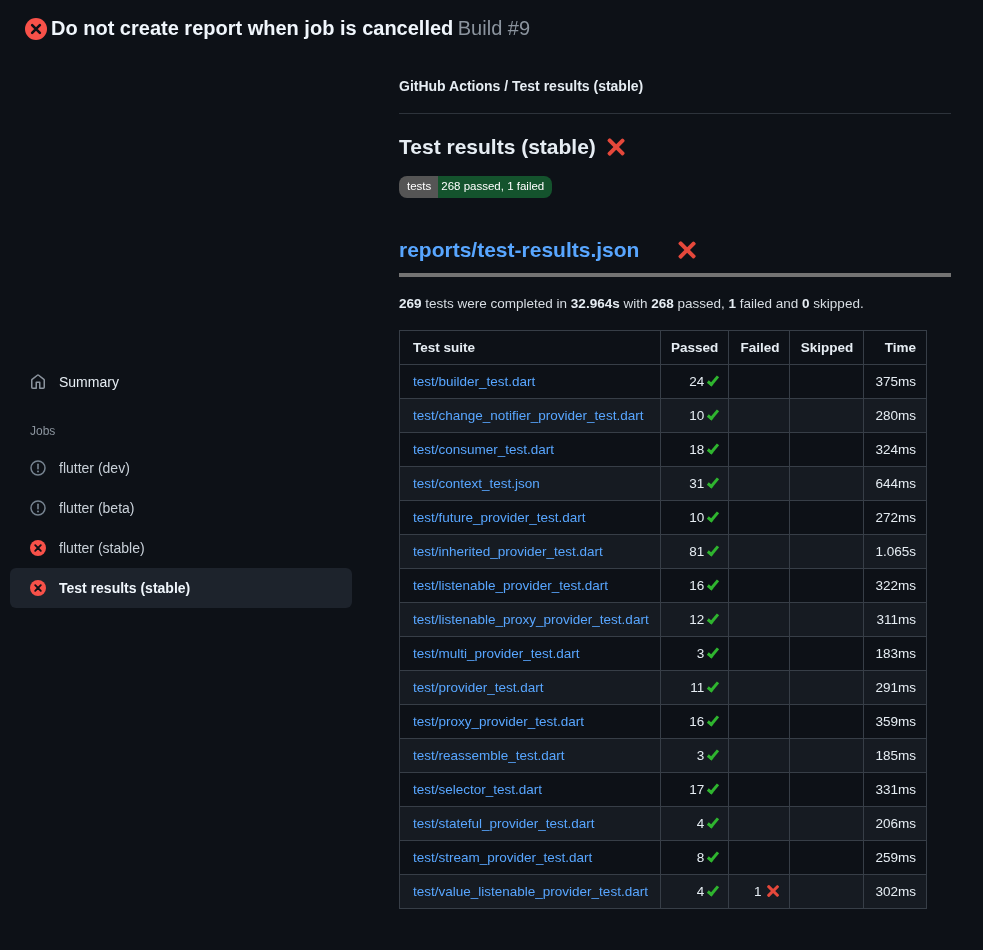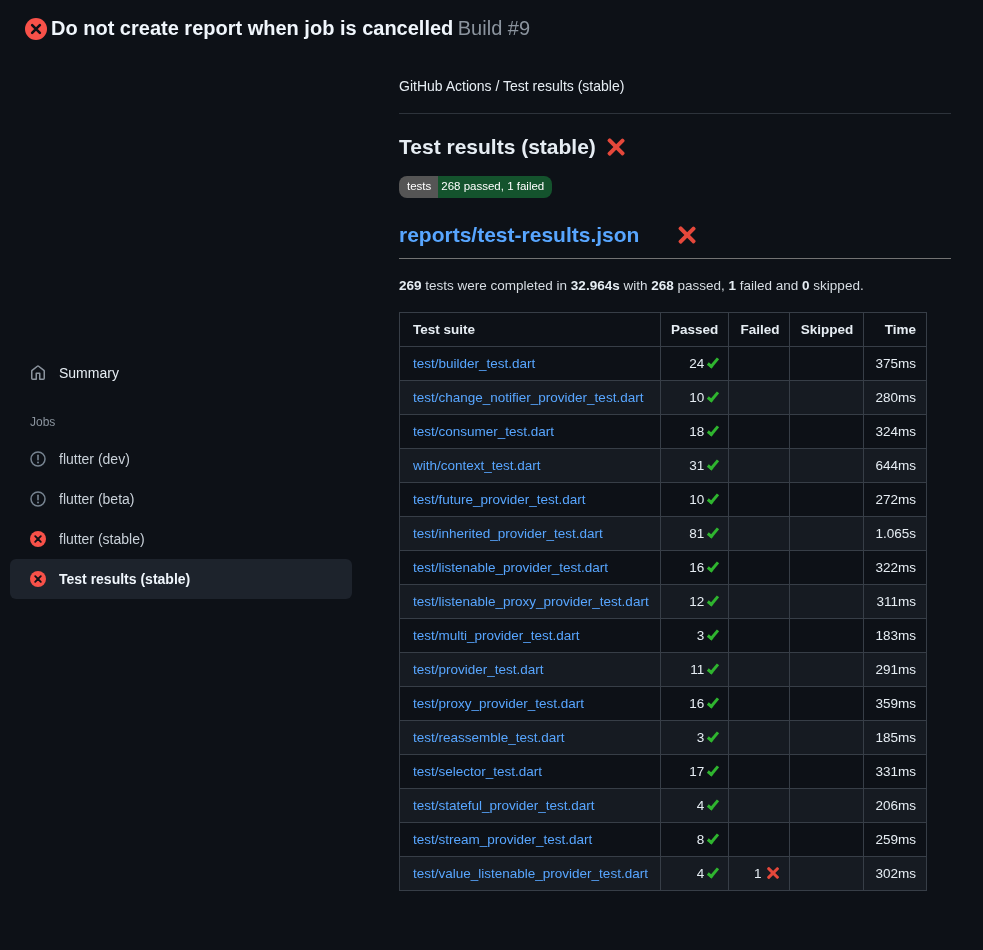--- a/index.html
+++ b/index.html
@@ -21,28 +21,28 @@
   .side-item { display:flex; align-items:center; gap:13px; height:40px; padding:0 20px;
     border-radius:6px; font-size:14px; color:#c9d1d9; cursor:pointer; }
   .side-item .lbl { white-space:nowrap; }
   .side-item.summary { color:#e6edf3; margin-bottom:6px; }
   .side-item.selected { background:#1d232c; font-weight:bold; color:#f0f6fc; }
   .jobs-label { font-size:12px; color:#8b949e; margin:22px 0 10px 20px; }
   .status-icon { display:inline-flex; width:16px; height:16px; flex-shrink:0; }
   .status-icon svg { display:block; }
 
   
-  .breadcrumb { font-size:14px; font-weight:normal; color:#e6edf3; }
+  .breadcrumb { font-size:14px; font-weight:bold; color:#e6edf3; }
   .status-line { font-size:12px; color:#8b949e; margin-top:5px; }
   .divider { border:none; border-top:1px solid #2d333b; margin-top:19px; }
 
   .check-title { display:flex; align-items:center; margin-top:21px;
     font-size:21px; font-weight:bold; color:#e6edf3; }
-  .report-title { display:flex; align-items:center; margin-top:25px; padding-bottom:11px;
-    border-bottom:1px solid #737373; font-size:21px; font-weight:bold;gap:28px; }
+  .report-title { display:flex; align-items:center; margin-top:40px; padding-bottom:11px;
+    border-bottom:4px solid #737373; font-size:21px; font-weight:bold;gap:28px; }
   .report-title a { color:#58a6ff; text-decoration:none; cursor:pointer; }
 
   
   .xmark-lg { position:relative; display:inline-block; width:18px; height:18px; margin-left:11px; }
   .xmark-lg::before, .xmark-lg::after { content:""; position:absolute; left:50%; top:50%;
     width:3.8px; height:22px; background:#e5483b; border-radius:1.5px; }
   .xmark-lg::before { transform:translate(-50%,-50%) rotate(45deg); }
   .xmark-lg::after  { transform:translate(-50%,-50%) rotate(-45deg); }
   
   .xmark-sm { position:relative; display:inline-block; width:13px; height:13px; margin-left:5px; }
@@ -209,21 +209,21 @@
             <td class="col-suite"><a>test/consumer_test.dart</a></td>
             <td class="num"><span class="cellflex">
                 <span>18</span>
                 <span class="check"></span>
               </span></td>
             <td class="num"></td>
             <td class="num"></td>
             <td class="num">324ms</td>
           </tr>
           <tr>
-            <td class="col-suite"><a>with/context_test.dart</a></td>
+            <td class="col-suite"><a>test/context_test.json</a></td>
             <td class="num"><span class="cellflex">
                 <span>31</span>
                 <span class="check"></span>
               </span></td>
             <td class="num"></td>
             <td class="num"></td>
             <td class="num">644ms</td>
           </tr>
           <tr>
             <td class="col-suite"><a>test/future_provider_test.dart</a></td>

